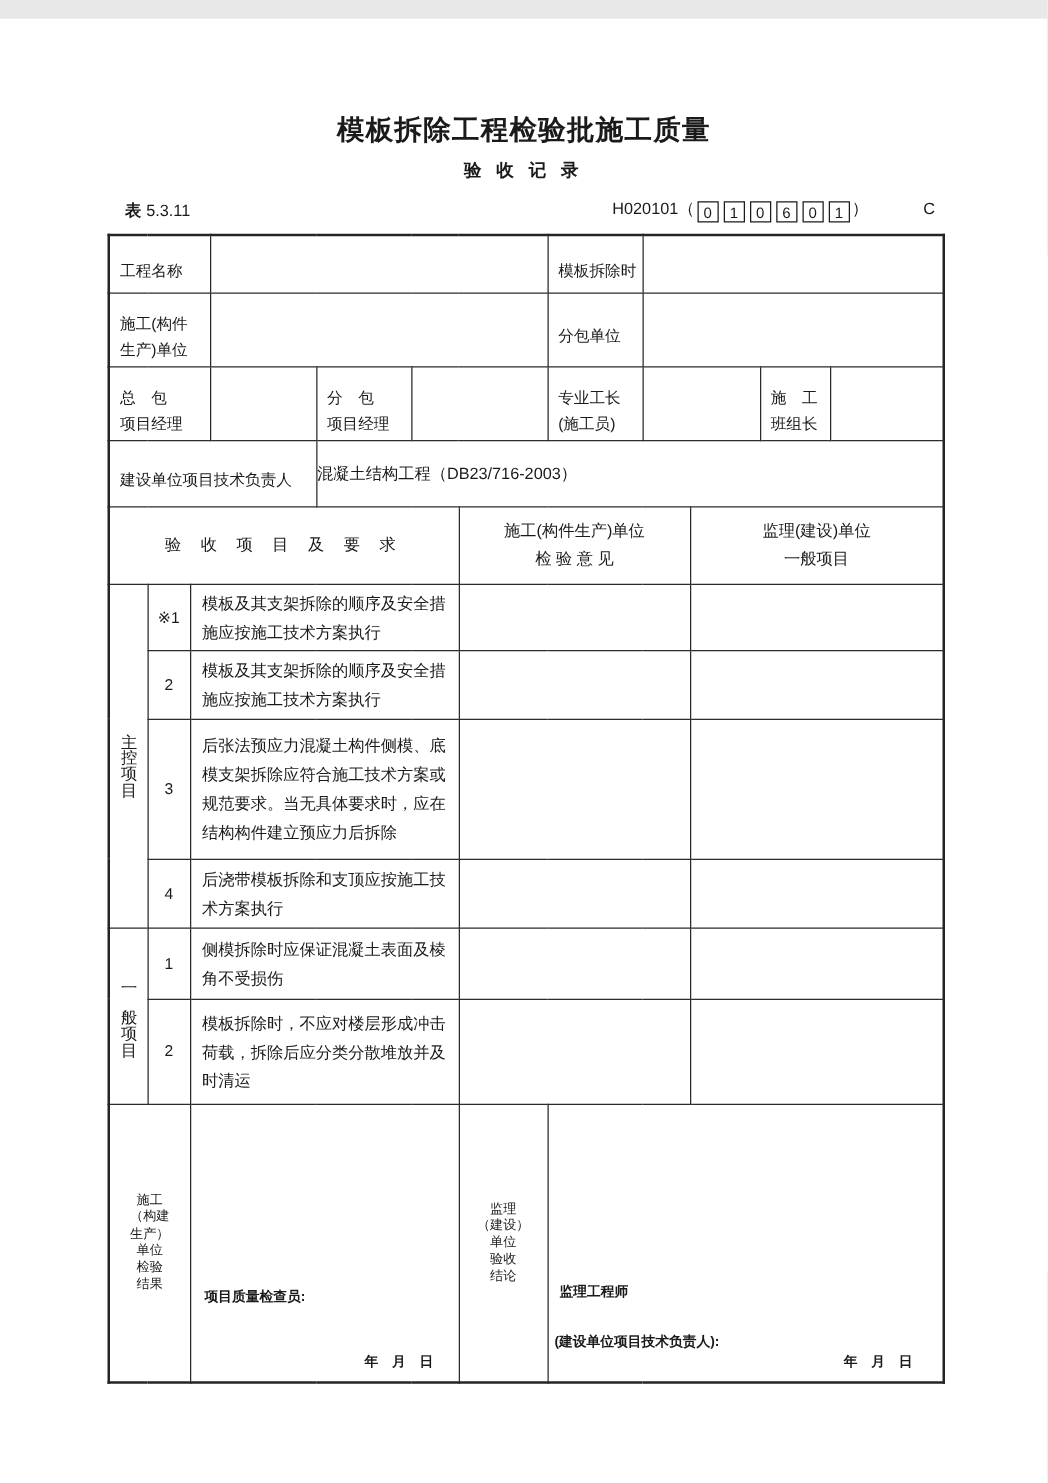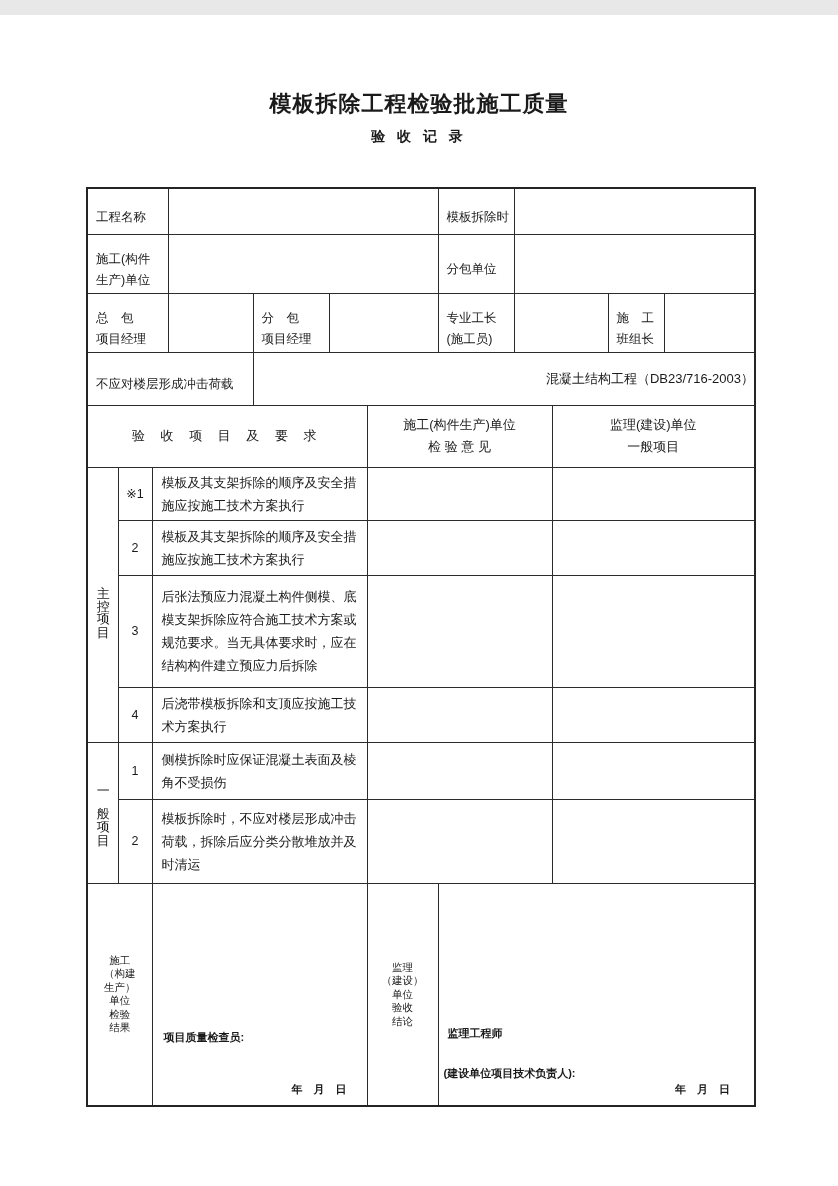--- a/index.html
+++ b/index.html
@@ -45,21 +45,21 @@
   table.form td {
     border:1px solid #2b2b2b;
     vertical-align:middle;
     overflow:hidden;
   }
   td.lbl {
     text-align:left; padding:14px 4px 2px 8px;
     line-height:21px; white-space:pre-line;
   }
   td.val { background:#fff; }
-  td.center { text-align:right;padding-left:38px; }
+  td.center { text-align:left; }
   td.hdr {
     text-align:center; white-space:pre-line;
     font-size:13px; line-height:22px;
   }
   td.num { text-align:center; font-size:12.5px; }
   td.req {
     text-align:left; padding:3px 6px 3px 9px;
     font-size:13px; line-height:23px;
   }
   td.vert { text-align:center; }
@@ -78,20 +78,28 @@
   .sig-abs { position:absolute; font-size:11px; white-space:nowrap;font-weight:bold; }
 </style>
 </head>
 <body>
 
 <div class="page">
 
   <div class="title1">模板拆除工程检验批施工质量</div>
   <div class="title2">验 收 记 录</div>
 
+  <div class="meta">
+    <div class="meta-left">
+      <span class="bold">表</span><span>5.3.11</span>
+    </div>
+    <div class="meta-right">
+      <span>H020101（</span><span class="digit-box">0</span><span class="digit-box">1</span><span class="digit-box">0</span><span class="digit-box">6</span><span class="digit-box">0</span><span class="digit-box">1</span><span>）</span><span class="grade">C</span>
+    </div>
+  </div>
 
   <table class="form">
     <colgroup>
       <col style="width:31px">
         <col style="width:34px">
         <col style="width:16px">
         <col style="width:85px">
       <col style="width:76px">
         <col style="width:38px">
         <col style="width:71px">
@@ -127,21 +135,21 @@
       <td colspan="2" class="val"></td>
       <td class="lbl">专业工长
 (施工员)</td>
       <td colspan="2" class="val"></td>
       <td class="lbl">施　工
 班组长</td>
       <td class="val"></td>
     </tr>
 
     <tr style="height:53px">
-      <td colspan="4" class="lbl" style="white-space:nowrap">不应对楼层形成冲击荷载</td>
+      <td colspan="4" class="lbl" style="white-space:nowrap">建设单位项目技术负责人</td>
       <td colspan="8" class="center" style="font-size:13px">混凝土结构工程（DB23/716-2003）</td>
     </tr>
 
     <tr style="height:62px">
       <td colspan="6" class="hdr" style="letter-spacing:6px">验 收 项 目 及 要 求</td>
       <td colspan="3" class="hdr">施工(构件生产)单位
 检 验 意 见</td>
       <td colspan="3" class="hdr">监理(建设)单位
 一般项目</td>
     </tr>

